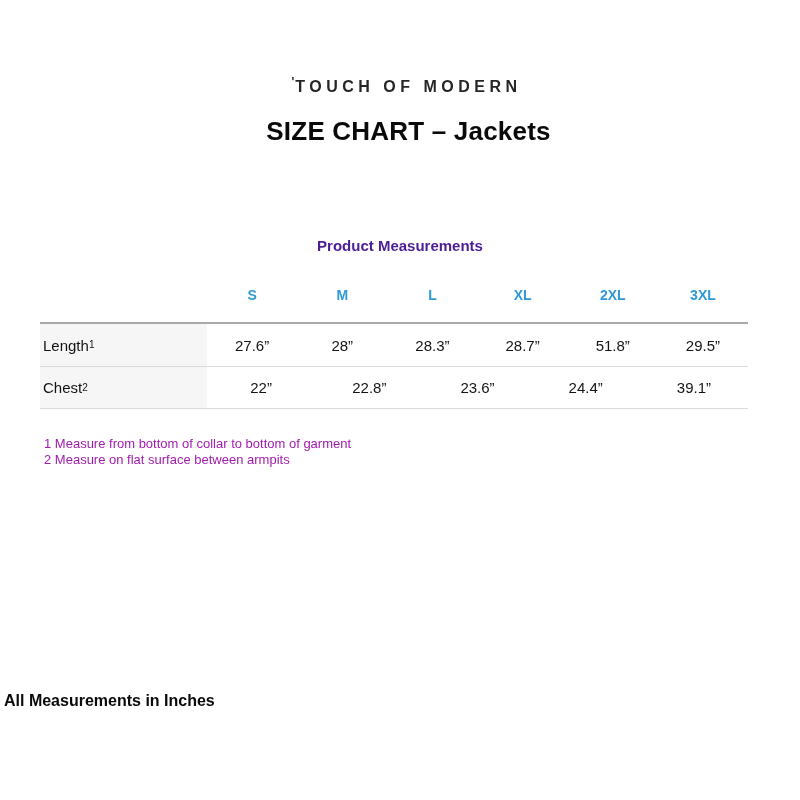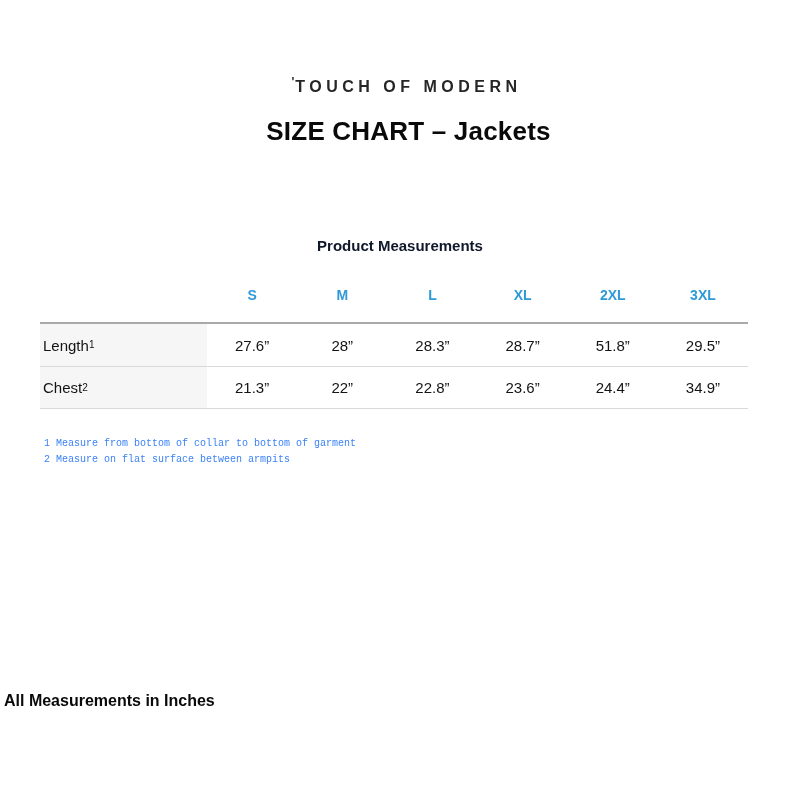--- a/index.html
+++ b/index.html
@@ -16,21 +16,21 @@
   .brand-mark {
     display:inline-block; font-size:12px; font-weight:700;
     vertical-align:6px; margin-right:1px; letter-spacing:0;
   }
   .page-title {
     text-align:center; margin-top:20px;
     font-size:26px; font-weight:600; color:#0a0a0a; letter-spacing:0.2px;margin-left:17px;
   }
   .section-heading {
     text-align:center; margin-top:90px;
-    font-size:15px; font-weight:700; color:#0f172a;
+    font-size:15px; font-weight:700; color:#4c1d95;
   }
   .table-wrap { margin:0 52px 0 40px; }   
   .size-row { display:flex; margin-top:33px; padding-bottom:19px; }
   .size-spacer { width:167px; }
   .size-cell {
     flex:1; text-align:center; font-size:14px; font-weight:700;
     line-height:16px;
   }
   .data-table { border-top:2px solid #a9a9a9; border-bottom:1px solid #d9d9d9; }
   .data-row { display:flex; height:42px; align-items:stretch; }
@@ -40,21 +40,21 @@
     background:#f6f6f6; padding-left:3px;
     font-size:15px; color:#141414;
   }
   .row-label sup { font-size:10px; line-height:0; vertical-align:super; }
   .data-cell {
     flex:1; display:flex; align-items:center; justify-content:center;
     font-size:15px; color:#141414;text-align:right;
   }
   .footnotes {
     margin:27px 0 0 44px;
-    font-size:10px; line-height:15.5px; color:#3b82f6;font-family:Liberation Mono, monospace;
+    font-size:13px; line-height:15.5px; color:#a21caf;
   }
   .footer-note {
     position:absolute; top:692px; left:4px; width:100%;
     text-align:left; font-size:16px; font-weight:600; color:#0a0a0a;
   }
 </style>
 </head>
 <body>
 
 <div class="logo-row">
@@ -87,26 +87,25 @@
       <div class="data-cell">28.3”</div>
       <div class="data-cell">28.7”</div>
       <div class="data-cell">51.8”</div>
       <div class="data-cell">29.5”</div>
     </div>
     <div class="data-row">
       <div class="row-label">
           <span>Chest</span>
           <sup>2</sup>
         </div>
-      <div class="data-cell">21.3”</div>
       <div class="data-cell">22”</div>
       <div class="data-cell">22.8”</div>
       <div class="data-cell">23.6”</div>
       <div class="data-cell">24.4”</div>
-      <div class="data-cell">34.9”</div>
+      <div class="data-cell">39.1”</div>
     </div>
   </div>
 </div>
 
 <div class="footnotes">
   <div>1 Measure from bottom of collar to bottom of garment</div>
   <div>2 Measure on flat surface between armpits</div>
 </div>
 
 <div class="footer-note">All Measurements in Inches</div>

